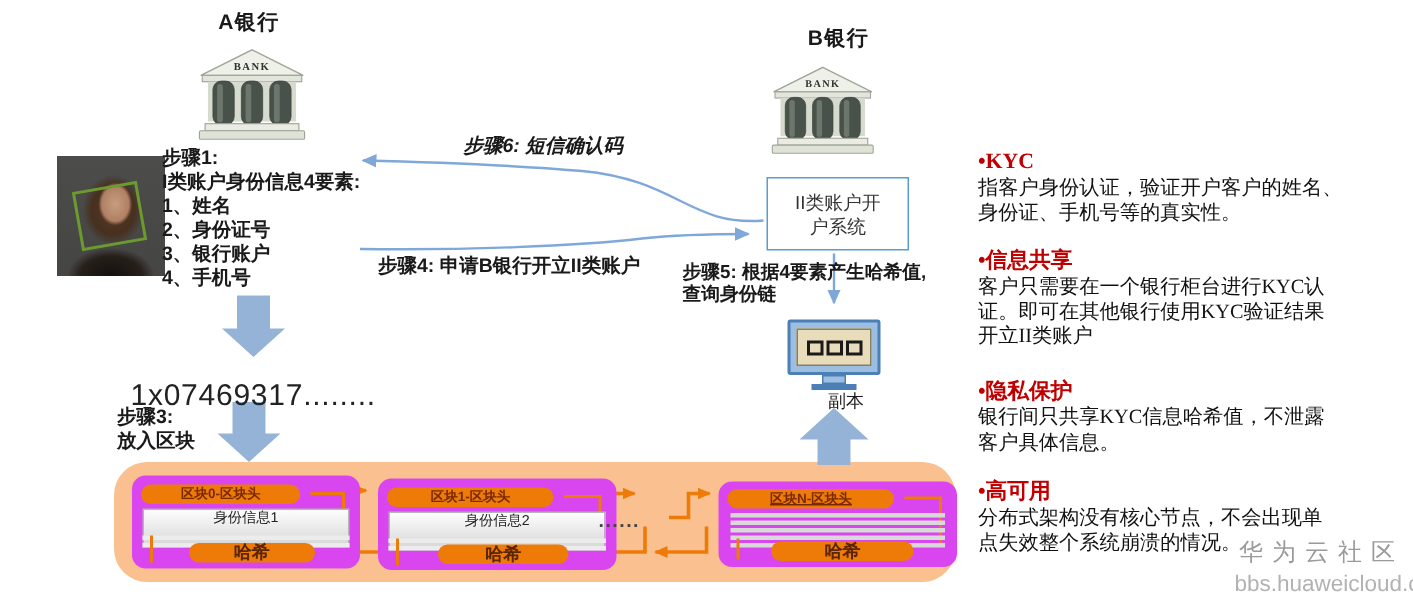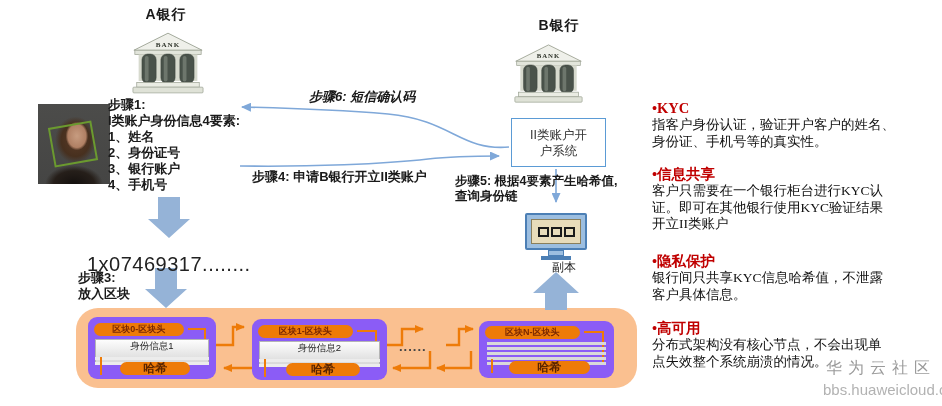--- a/index.html
+++ b/index.html
@@ -25,21 +25,21 @@
   .mon-body{left:525px;top:213px;width:62px;height:37px;background:#9CBEE0;border:2px solid #4C7FB5;
             border-radius:2px;box-sizing:border-box;display:flex;align-items:center;justify-content:center;}
   .mon-screen{width:48px;height:23px;background:#E8DCBA;border:1px solid #8a7f5c;display:flex;
               align-items:center;justify-content:center;gap:2px;}
   .mon-sq{width:11px;height:10px;background:#E8DCBA;border:2px solid #1a1a1a;box-sizing:border-box;}
   .mon-neck{left:548px;top:250px;width:16px;height:6px;background:#9CBEE0;border:1px solid #4C7FB5;box-sizing:border-box;}
   .mon-base{left:541px;top:256px;width:30px;height:4px;background:#4C7FB5;}
   .replica{left:536px;top:259px;width:40px;text-align:right;font-size:12px;}
   
   .chain-bg{left:76px;top:308px;width:561px;height:80px;background:#FAC090;border-radius:22px;}
-  .block{background:#8b5cf6;border-radius:9px;z-index:3;}
+  .block{background:#d946ef;border-radius:9px;z-index:3;padding-left:24px;}
   .blk-hdr{position:absolute;left:6px;top:6px;width:70%;height:13px;background:#EE7B08;border-radius:7px;
            color:#7A2800;font-size:9px;font-weight:700;text-align:center;line-height:13px;}
   .conn-h{position:absolute;top:11px;left:78%;right:10px;height:2px;background:#EE7B08;}
   .conn-v{position:absolute;top:11px;right:10px;width:2px;height:28px;background:#EE7B08;}
   .conn-v2{position:absolute;left:12px;top:40px;width:2px;height:18px;background:#EE7B08;}
   .blk-info{position:absolute;left:7px;right:7px;top:22px;height:26px;background:linear-gradient(#FDFDFD,#D6D6D6);
             border:1px solid #b5b5b5;box-sizing:border-box;font-size:9.5px;color:#222;text-align:center;line-height:12px;}
   .blk-bar{position:absolute;left:7px;right:7px;height:3px;background:#ECECEC;}
   .blk-stripe{position:absolute;left:8px;right:8px;height:3px;background:#D9D9D9;}
   .blk-hash{position:absolute;left:25%;width:55%;bottom:4px;height:13px;background:#EE7B08;border-radius:7px;
@@ -187,21 +187,21 @@
     <div class="blk-info">身份信息2</div>
     <div class="blk-bar" style="top:40px;"></div>
     <div class="blk-bar" style="top:45px;"></div>
     <div class="conn-v2"></div>
     <div class="blk-hash">哈希</div>
   </div>
 
   <div class="abs dots">......</div>
 
   <div class="abs block" style="left:479px;top:321px;width:135px;height:57px;">
-    <div class="blk-hdr" style="top:5px;">区块N-区块头</div>
+    <div class="blk-hdr" style="top:5px;text-decoration:underline;">区块N-区块头</div>
     <div class="conn-h" style="top:10px;"></div>
     <div class="conn-v" style="top:10px;height:34px;"></div>
     <div class="blk-stripe" style="top:21px;"></div>
     <div class="blk-stripe" style="top:26px;"></div>
     <div class="blk-stripe" style="top:31px;"></div>
     <div class="blk-stripe" style="top:36px;"></div>
     <div class="blk-stripe" style="top:41px;"></div>
     <div class="conn-v2" style="top:38px;height:14px;"></div>
     <div class="blk-hash" style="left:22%;width:60%;">哈希</div>
   </div>

